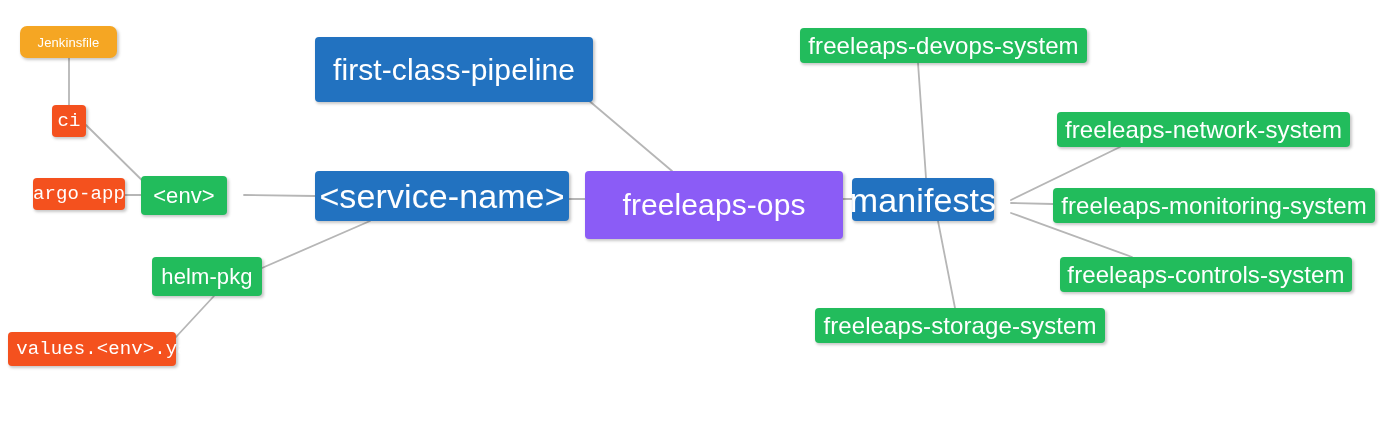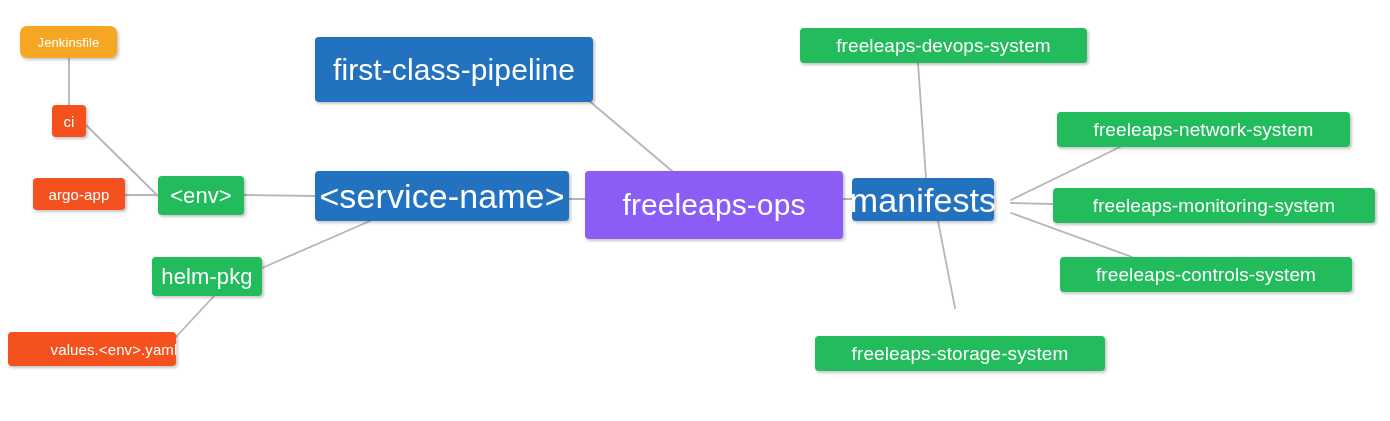--- a/index.html
+++ b/index.html
@@ -42,22 +42,22 @@
     letter-spacing: 0.1px;
   }
   
   .c-orange { background: #f5a623; }
   .c-red    { background: #f4511e; }
   .c-green  { background: #22bc5c; }
   .c-blue   { background: #2272c0; }
   .c-dark   { background: #8b5cf6; }
   
   .t-xs  { font-size: 13px; border-radius: 7px; }
-  .t-sm  { font-size: 15px; }
-  .t-md  { font-size: 19px; }
+  .t-sm  { font-size: 19px; font-family: Liberation Mono, monospace; }
+  .t-md  { font-size: 24px; }
   .t-lg  { font-size: 22px; }
   .t-xl  { font-size: 34px; }
   .t-xxl { font-size: 30px; }
 </style>
 </head>
 <body>
 
 <div id="canvas">
   <svg id="edges" viewBox="0 0 1390 421" width="1390" height="421" xmlns="http://www.w3.org/2000/svg" aria-hidden="true">
       <line x1="69" y1="58" x2="69" y2="105" stroke="#b6b6b6" stroke-width="1.8" stroke-linecap="round"></line>
@@ -73,25 +73,25 @@
       <line x1="1011" y1="200" x2="1120" y2="147" stroke="#b6b6b6" stroke-width="1.8" stroke-linecap="round"></line>
       <line x1="1011" y1="203" x2="1053" y2="204" stroke="#b6b6b6" stroke-width="1.8" stroke-linecap="round"></line>
       <line x1="1011" y1="213" x2="1132" y2="257" stroke="#b6b6b6" stroke-width="1.8" stroke-linecap="round"></line>
       <line x1="938" y1="221" x2="955" y2="308" stroke="#b6b6b6" stroke-width="1.8" stroke-linecap="round"></line>
     </svg>
   <div id="node-layer">
       <div class="node c-orange t-xs" style="left: 20px; top: 26px; width: 97px; height: 32px;">Jenkinsfile</div>
       <div class="node c-red t-sm" style="left: 52px; top: 105px; width: 34px; height: 32px;">ci</div>
       <div class="node c-red t-sm" style="left: 33px; top: 178px; width: 92px; height: 32px;">argo-app</div>
       <div class="node c-red t-sm" style="left: 8px; top: 332px; width: 168px; height: 34px; padding-left: 44px;">values.&lt;env&gt;.yaml</div>
-      <div class="node c-green t-lg" style="left: 158px; top: 176px; width: 86px; height: 39px;">&lt;env&gt;</div>
+      <div class="node c-green t-lg" style="left: 141px; top: 176px; width: 86px; height: 39px;">&lt;env&gt;</div>
       <div class="node c-green t-lg" style="left: 152px; top: 257px; width: 110px; height: 39px;">helm-pkg</div>
       <div class="node c-blue t-xxl" style="left: 315px; top: 37px; width: 278px; height: 65px;">first-class-pipeline</div>
       <div class="node c-blue t-xl" style="left: 315px; top: 171px; width: 254px; height: 50px;">&lt;service-name&gt;</div>
       <div class="node c-dark t-xxl" style="left: 585px; top: 171px; width: 258px; height: 68px;">freeleaps-ops</div>
       <div class="node c-blue t-xl" style="left: 852px; top: 178px; width: 142px; height: 43px;">manifests</div>
       <div class="node c-green t-md" style="left: 800px; top: 28px; width: 287px; height: 35px;">freeleaps-devops-system</div>
       <div class="node c-green t-md" style="left: 1057px; top: 112px; width: 293px; height: 35px;">freeleaps-network-system</div>
       <div class="node c-green t-md" style="left: 1053px; top: 188px; width: 322px; height: 35px;">freeleaps-monitoring-system</div>
       <div class="node c-green t-md" style="left: 1060px; top: 257px; width: 292px; height: 35px;">freeleaps-controls-system</div>
-      <div class="node c-green t-md" style="left: 815px; top: 308px; width: 290px; height: 35px; margin-top: 28px;">freeleaps-storage-system</div>
+      <div class="node c-green t-md" style="left: 815px; top: 308px; width: 290px; height: 35px;">freeleaps-storage-system</div>
     </div>
 </div>
 
 </body></html>

